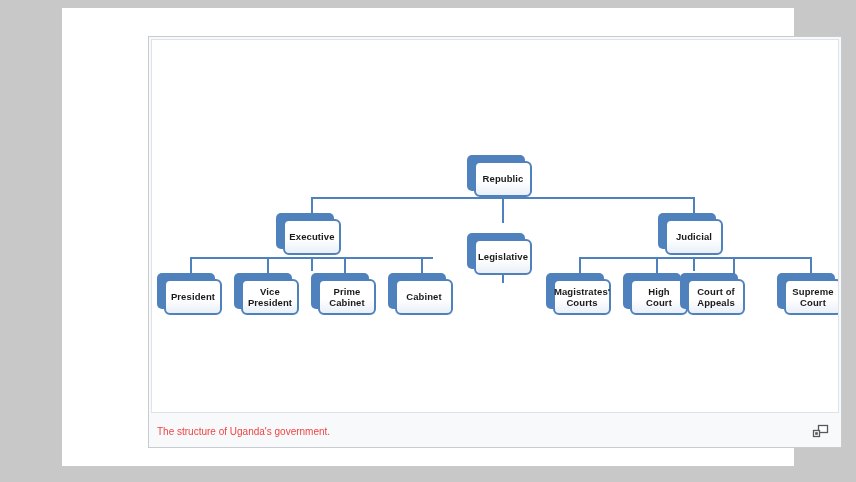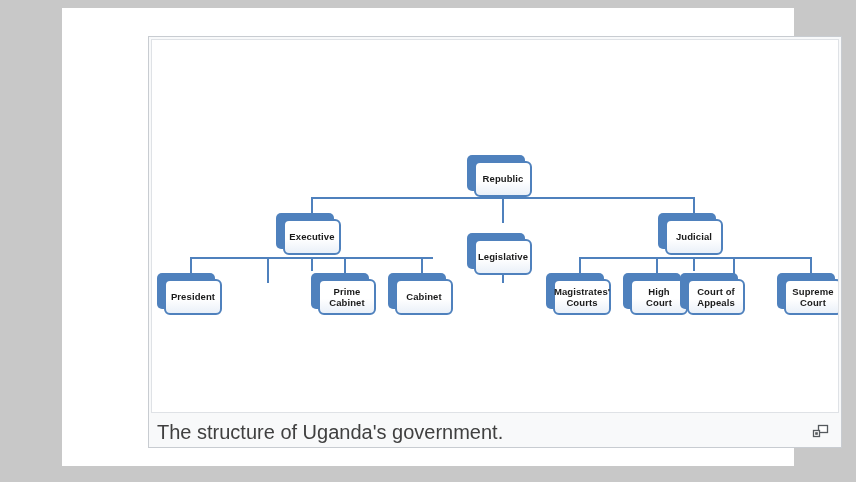--- a/index.html
+++ b/index.html
@@ -62,22 +62,22 @@
     left: 2px;
     top: 378px;
     width: 688px;
     height: 32px;
     box-sizing: border-box;
   }
   #caption-text {
     position: absolute;
     left: 6px;
     top: 8px;
-    font-size: 20px;
-    color: #404040;
+    font-size: 10px;
+    color: #ef4444;
     line-height: 18px;
     white-space: nowrap;
   }
   #enlarge-icon {
     position: absolute;
     right: 10px;
     top: 9px;
     width: 17px;
     height: 15px;
   }
@@ -189,20 +189,26 @@
           </div>
         </div>
 
         <div class="node" style="left:5px; top:233px; width:58px; height:36px;">
           <div class="node-shadow"></div>
           <div class="node-face">
             <span class="node-label">President</span>
           </div>
         </div>
 
+        <div class="node" style="left:82px; top:233px; width:58px; height:36px;">
+          <div class="node-shadow"></div>
+          <div class="node-face">
+            <span class="node-label">Vice President</span>
+          </div>
+        </div>
 
         <div class="node" style="left:159px; top:233px; width:58px; height:36px;">
           <div class="node-shadow"></div>
           <div class="node-face">
             <span class="node-label">Prime Cabinet</span>
           </div>
         </div>
 
         <div class="node" style="left:236px; top:233px; width:58px; height:36px;">
           <div class="node-shadow"></div>

